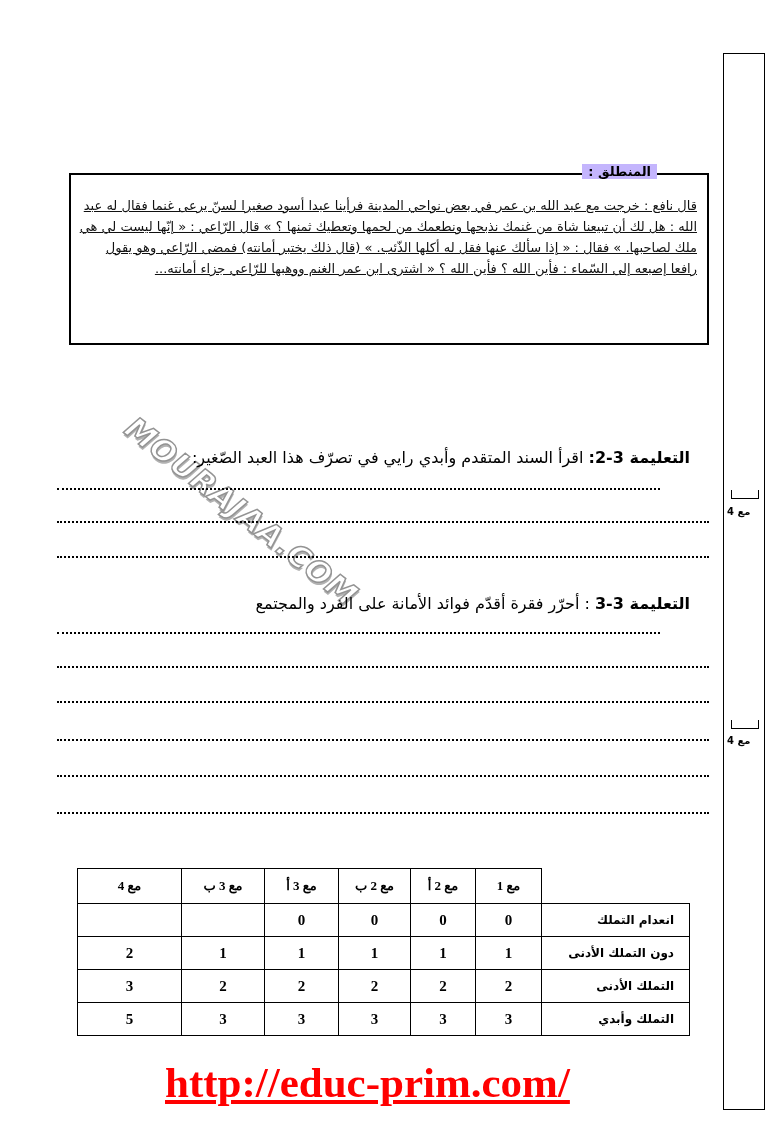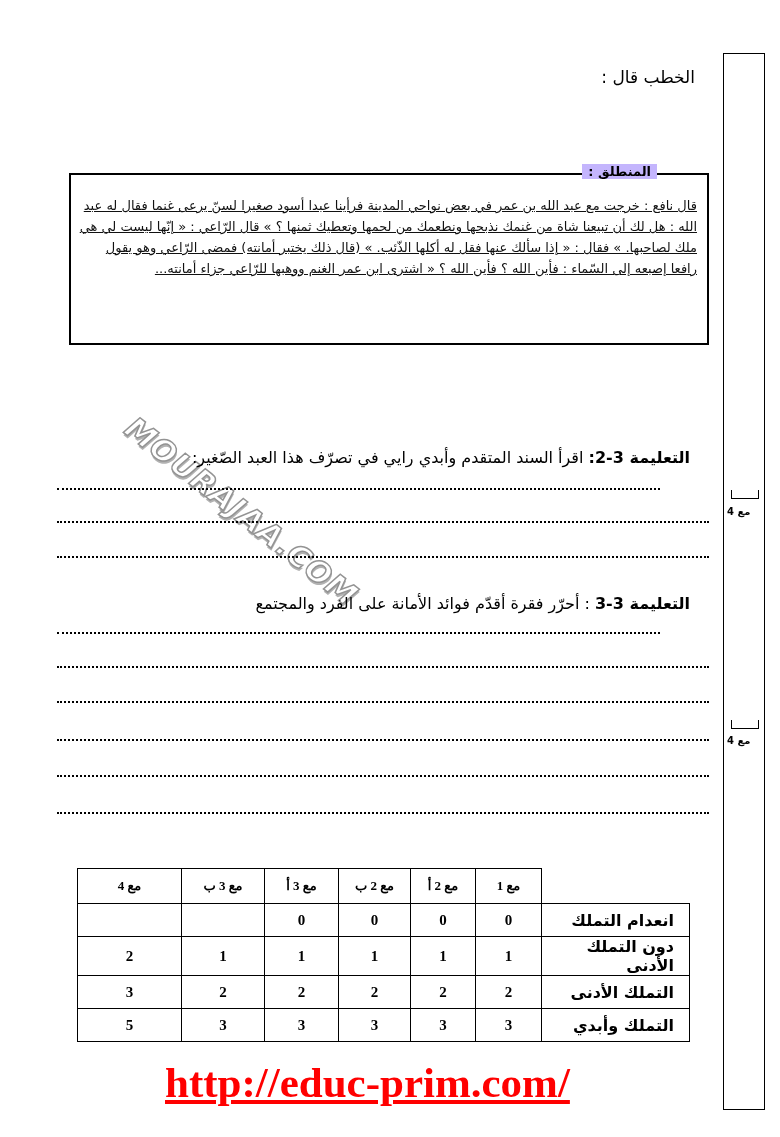--- a/index.html
+++ b/index.html
@@ -42,33 +42,32 @@
   .score-box { position:absolute; left:7px; width:26px; height:8px;
                border:1px solid #000; border-top:none; }
   .score-label { position:absolute; left:3px; font-size:10px; font-weight:bold; direction:rtl; }
 
   
   #criteria { left:77px; top:868px; border-collapse:collapse;
               font-family:"Liberation Serif", serif; }
   #criteria td { border:1px solid #000; text-align:center; font-weight:bold;
                  font-size:15px; height:32px; padding:0; }
   #criteria tr.head td { height:34px; font-size:13px; }
-  #criteria td.label { text-align:right; padding-right:15px; font-size:16px;
+  #criteria td.label { text-align:right; padding-right:15px; font-size:12px;
                        font-family:"DejaVu Sans", sans-serif; direction:rtl; width:132px; }
   #criteria td.blank-top { border-top:none; border-right:none; }
 
   
   #footer-link { left:165px; top:1058px; font-family:"Liberation Serif", serif;
                  font-weight:bold; font-size:43px; color:#ff0000; text-decoration:underline; }
 </style>
 </head>
 <body>
 
 <div id="intro" class="abs rtl">
-  <div>الخطب قال :</div>
 </div>
 
 <div id="source-box" class="abs">
   <span id="source-legend" class="rtl">المنطلق :</span>
   <div id="source-text" class="rtl">
     <span>قال نافع : خرجت مع عبد الله بن عمر في بعض نواحي المدينة فرأينا عبدا أسود صغيرا لسنّ يرعى غنما فقال له عبد الله : هل لك أن تبيعنا شاة من غنمك نذبحها ونطعمك من لحمها وتعطيك ثمنها ؟ » قال الرّاعي : « إنّها ليست لي هي ملك لصاحبها. » فقال : « إذا سألك عنها فقل له أكلها الذّئب. » (قال ذلك يختبر أمانته) فمضى الرّاعي وهو يقول رافعا إصبعه إلى السّماء : فأين الله ؟ فأين الله ؟ « اشترى ابن عمر الغنم ووهبها للرّاعي جزاء أمانته...</span>
   </div>
 </div>
 
 <div id="watermark" class="abs">MOURAJAA.COM</div>

